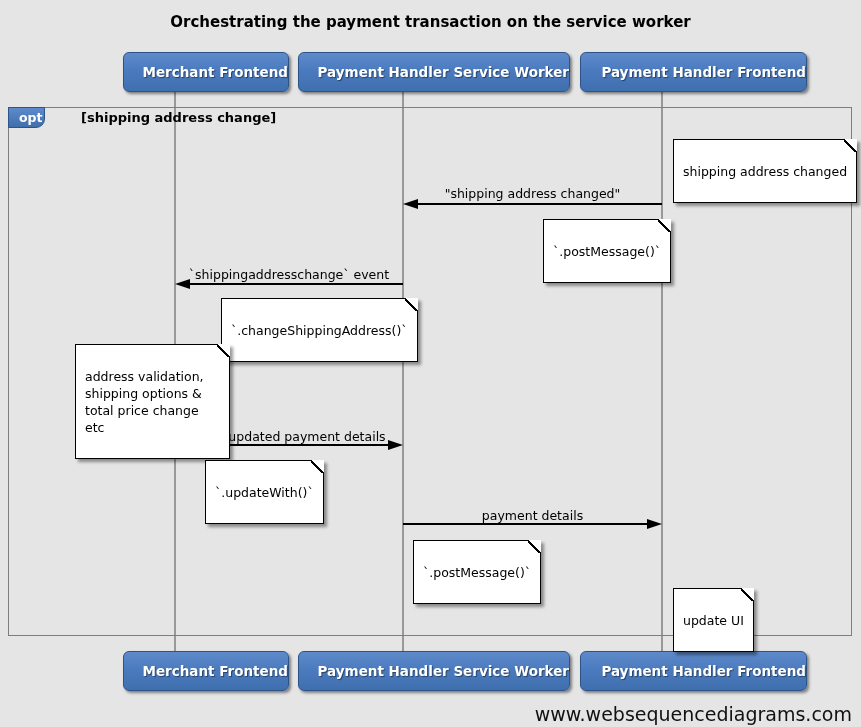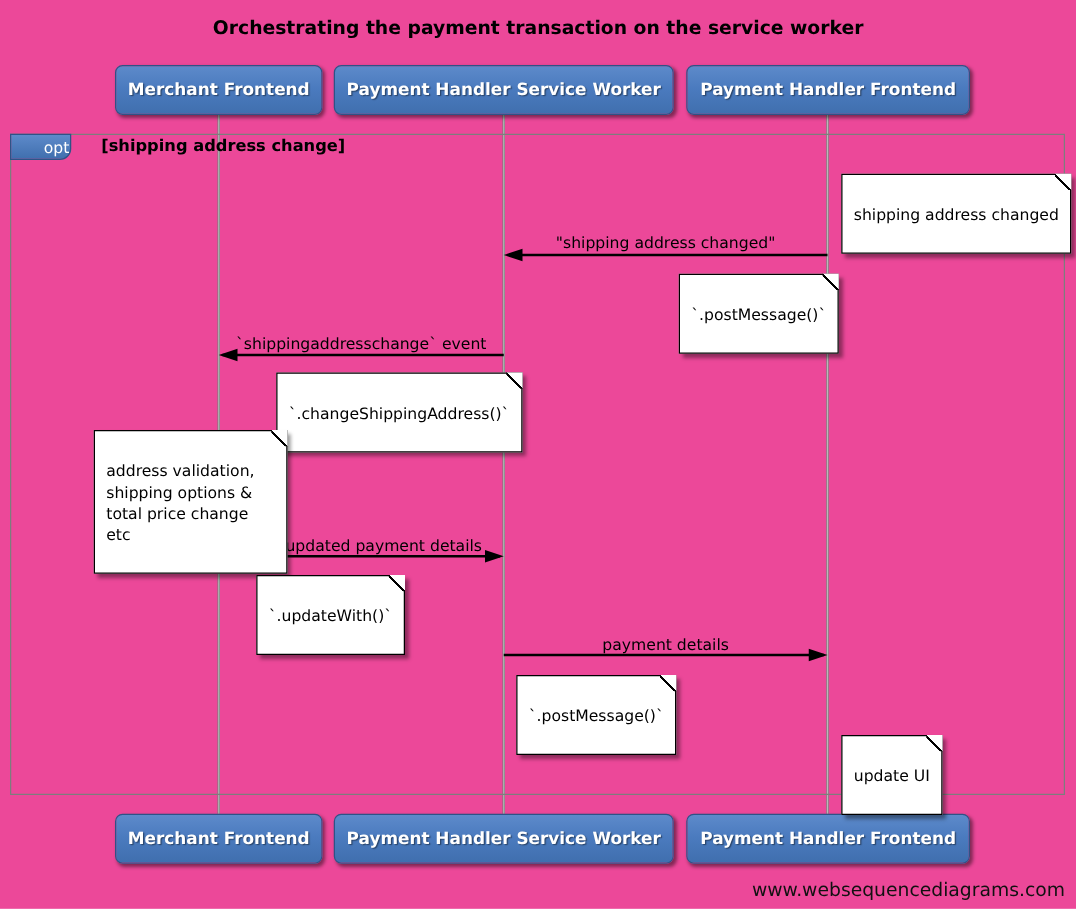--- a/index.html
+++ b/index.html
@@ -1,21 +1,21 @@
 <!DOCTYPE html>
 <html><head>
 <meta charset="utf-8">
 <style>
   * { margin: 0; padding: 0; box-sizing: border-box; }
   body { background: #ffffff; font-family: "DejaVu Sans", "Liberation Sans", sans-serif; }
   #diagram {
     position: relative;
     width: 861px;
     height: 727px;
-    background: #ec4899;
+    background: #e5e5e5;
     overflow: hidden;
   }
   .title {
     position: absolute;
     top: 13px; left: 0; width: 100%;
     text-align: center;
     font-size: 15px;
     font-weight: bold;
     color: #000;
   }
@@ -24,50 +24,51 @@
     height: 40px;
     background: linear-gradient(180deg, #5d8aca 0%, #4b7bbf 45%, #406fae 100%);
     border: 1px solid #2e5387;
     border-radius: 6px;
     box-shadow: 2px 2px 3px rgba(0,0,0,0.45);
     color: #ffffff;
     font-weight: bold;
     font-size: 13.5px;
     display: flex;
     align-items: center;
-    justify-content: center;
+    justify-content: flex-end;
     text-shadow: 1px 1px 1px rgba(0,0,0,0.45);
     z-index: 5;
+    margin-left: 31px;
   }
   .lifeline {
     position: absolute;
     width: 2px;
     top: 92px;
     height: 559px;
     background: linear-gradient(90deg, #777 0%, #b9b9b9 50%, #777 100%);
     z-index: 1;
   }
   .frame {
     position: absolute;
     left: 8px; top: 107px;
     width: 844px; height: 529px;
     border: 1px solid #7d7d7d;
     z-index: 2;
   }
   .frame-tab {
     position: absolute;
     left: -1px; top: -1px;
-    width: 49px; height: 21px;
+    width: 37px; height: 21px;
     background: linear-gradient(180deg, #5d8aca, #406fae);
     border: 1px solid #2e5387;
     border-radius: 0 0 9px 0;
     color: #fff;
-    font-weight: normal;
+    font-weight: bold;
     font-size: 12.5px;
-    padding-left: 26px;
+    padding-left: 10px;
     line-height: 19px;
   }
   .frame-guard {
     position: absolute;
     left: 72px; top: 2px;
     font-size: 13px;
     font-weight: bold;
     color: #000;
   }
   .note {
@@ -113,21 +114,21 @@
     position: absolute;
     width: 0; height: 0;
     border-top: 5px solid transparent;
     border-bottom: 5px solid transparent;
     border-left: 15px solid #000;
     z-index: 4;
   }
   .watermark {
     position: absolute;
     right: 9px; top: 703px;
-    font-size: 15px;
+    font-size: 19px;
     color: #111;
   }
 </style>
 </head>
 <body>
 
 <div id="diagram">
 
   <div class="title">Orchestrating the payment transaction on the service worker</div>
 

